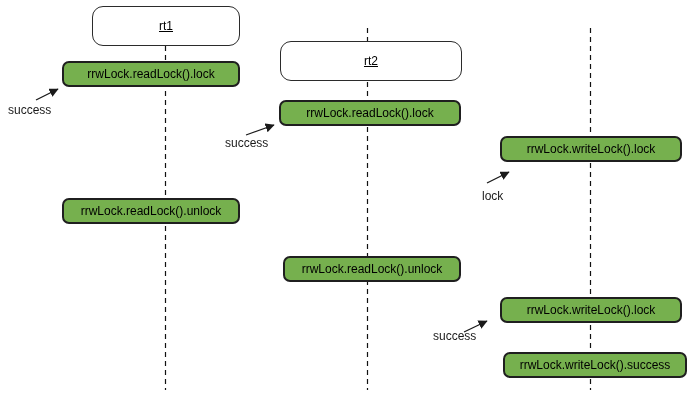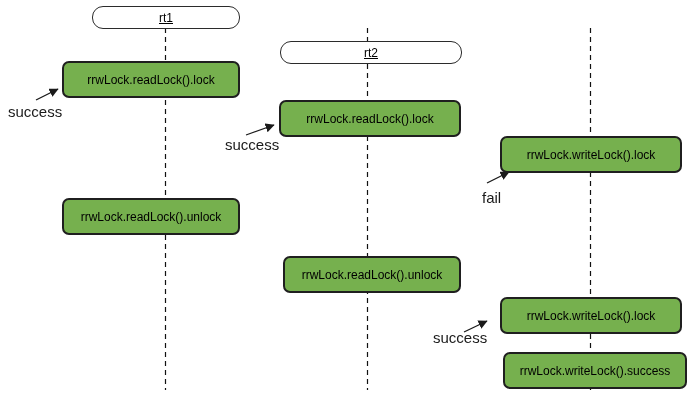--- a/index.html
+++ b/index.html
@@ -17,43 +17,43 @@
     position:relative;
     width:699px;height:412px;
     background:#ffffff;
     overflow:hidden;
   }
   .overlay{
     position:absolute;left:0;top:0;width:699px;height:412px;
   }
   .head-box{
     position:absolute;
-    height:23px;
+    height:40px;
     background:var(--header-fill);
     border:1px solid var(--header-border);
     border-radius:11px;
     display:flex;align-items:center;justify-content:center;
     font-size:12px;color:var(--text-color);
     z-index:2;
     text-decoration:underline;
   }
   .act-box{
     position:absolute;
-    height:37px;
+    height:26px;
     background:var(--box-fill);
     border:2px solid var(--box-border);
     border-radius:7px;
     display:flex;align-items:center;justify-content:center;
     font-size:12px;color:var(--text-color);
     z-index:2;
     white-space:nowrap;
   }
   .note{
     position:absolute;
-    font-size:15px;color:#1a1a1a;
+    font-size:12px;color:#1a1a1a;
     z-index:3;
     white-space:nowrap;
   }
 </style>
 </head>
 <body>
 
 <div class="canvas">
 
   <svg class="overlay" width="699" height="412" viewBox="0 0 699 412">
@@ -78,16 +78,16 @@
   <div class="act-box" style="left:62px;top:61px;width:178px;">rrwLock.readLock().lock</div>
   <div class="act-box" style="left:279px;top:100px;width:182px;">rrwLock.readLock().lock</div>
   <div class="act-box" style="left:500px;top:136px;width:182px;">rrwLock.writeLock().lock</div>
   <div class="act-box" style="left:62px;top:198px;width:178px;">rrwLock.readLock().unlock</div>
   <div class="act-box" style="left:283px;top:256px;width:178px;">rrwLock.readLock().unlock</div>
   <div class="act-box" style="left:500px;top:297px;width:182px;">rrwLock.writeLock().lock</div>
   <div class="act-box" style="left:503px;top:352px;width:184px;">rrwLock.writeLock().success</div>
 
   <div class="note" style="left:8px;top:103px;">success</div>
   <div class="note" style="left:225px;top:136px;">success</div>
-  <div class="note" style="left:482px;top:189px;">fail</div>
+  <div class="note" style="left:482px;top:189px;">lock</div>
   <div class="note" style="left:433px;top:329px;">success</div>
 
 </div>
 
 </body></html>

